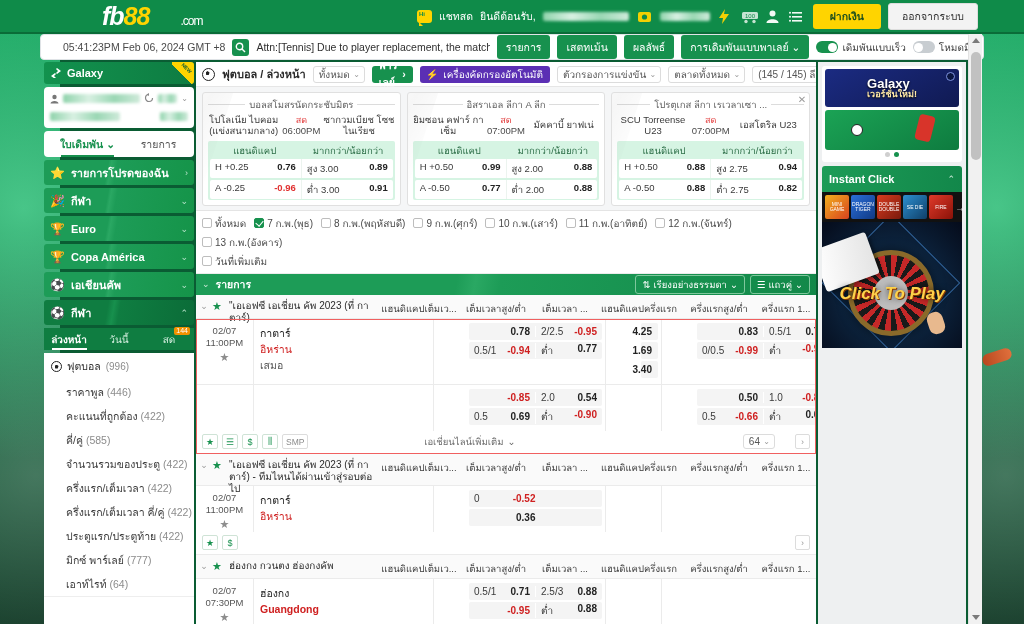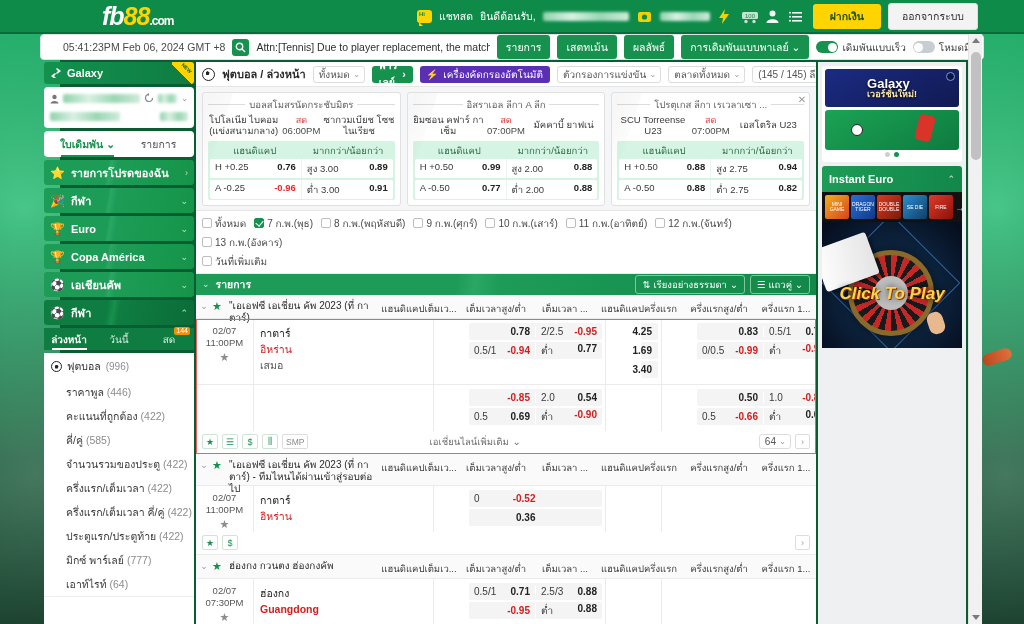--- a/index.html
+++ b/index.html
@@ -38,21 +38,21 @@
     content:""; position:absolute; left:0; right:0; bottom:-2px; height:2px;
     background:#0a6c38;
   }
   .logo {
     margin-left:102px;
     font-size:25px; font-weight:bold; font-style:italic;
     letter-spacing:-1px; line-height:1;
     color:#fff;
   }
   .logo .y { color:#ffd400; }
-  .logo .dotcom { font-size:12px; font-style:normal; font-weight:bold; color:#fff; }
+  .logo .dotcom { font-size:12px; font-style:normal; font-weight:normal; color:#fff;margin-left:31px; }
   .top-right { margin-left:auto; display:flex; align-items:center; gap:7px; padding-right:46px; }
   .chat-ico {
     width:15px;height:13px;background:#ffd400;border-radius:3px;position:relative;
   }
   .chat-ico:after{content:"";position:absolute;left:2px;bottom:-3px;border-left:4px solid #ffd400;border-top:4px solid transparent;}
   .chat-ico span{position:absolute;left:2px;top:1px;font-size:6px;color:#0f8b49;font-weight:bold;}
   .tlink { color:#fff; font-size:10.5px; white-space:nowrap; }
   .blurred {
     display:inline-block;width:86px;height:9px;border-radius:2px;
     background:linear-gradient(90deg,#8fd3ab,#d8f0e2,#9ad7b4,#cfeada);
@@ -306,21 +306,21 @@
   .row2{border-top:1px solid #ebebeb;}
   .mfoot{display:flex;align-items:center;height:22px;padding:0 6px;gap:4px;}
   .ibtn{
     width:16px;height:15px;border:1px solid #cfe3d6;border-radius:2px;background:#fff;
     display:flex;align-items:center;justify-content:center;font-size:9px;color:#17914e;cursor:pointer;
   }
   .ibtn.txt{width:auto;padding:0 3px;font-size:8.5px;color:#8a8a8a;border-color:#dcdcdc;}
   .mfoot .more{
     margin:0 auto;font-size:9.5px;color:#6a6a6a;display:flex;align-items:center;gap:4px;cursor:pointer;
   }
-  .mfoot .right{margin-left:auto;display:flex;align-items:center;gap:4px;}
+  .mfoot .right{margin-left:auto;display:flex;align-items:center;gap:20px;}
   .nav-next{
     width:15px;height:15px;border:1px solid #dcdcdc;border-radius:2px;background:#fff;
     display:flex;align-items:center;justify-content:center;color:#9a9a9a;font-size:9px;cursor:pointer;
   }
   .mfoot-simple{display:flex;align-items:center;height:22px;padding:0 6px;gap:4px;}
 
   
   #rail{
     position:absolute;left:818px;top:62px;width:148px;bottom:0;
     background:#eef0f1;padding:4px;display:flex;flex-direction:column;gap:4px;overflow:hidden;
@@ -1100,21 +1100,21 @@
       <span class="pl"></span>
     </div>
     <div class="dots-row">
       <span class="dot"></span>
       <span class="dot on"></span>
     </div>
   </div>
 
   <div>
     <div class="ip-head">
-      <span class="t">Instant Euro</span>
+      <span class="t">Instant Click</span>
       <span class="cv">⌃</span>
     </div>
     <div class="ip-games">
       <span class="gthumb g1c">MINI GAME</span>
       <span class="gthumb g2c">DRAGON TIGER</span>
       <span class="gthumb g3c">DOUBLE DOUBLE</span>
       <span class="gthumb g4c">SE DIE</span>
       <span class="gthumb g5c">FIRE</span>
       <span class="arr">→</span>
     </div>

